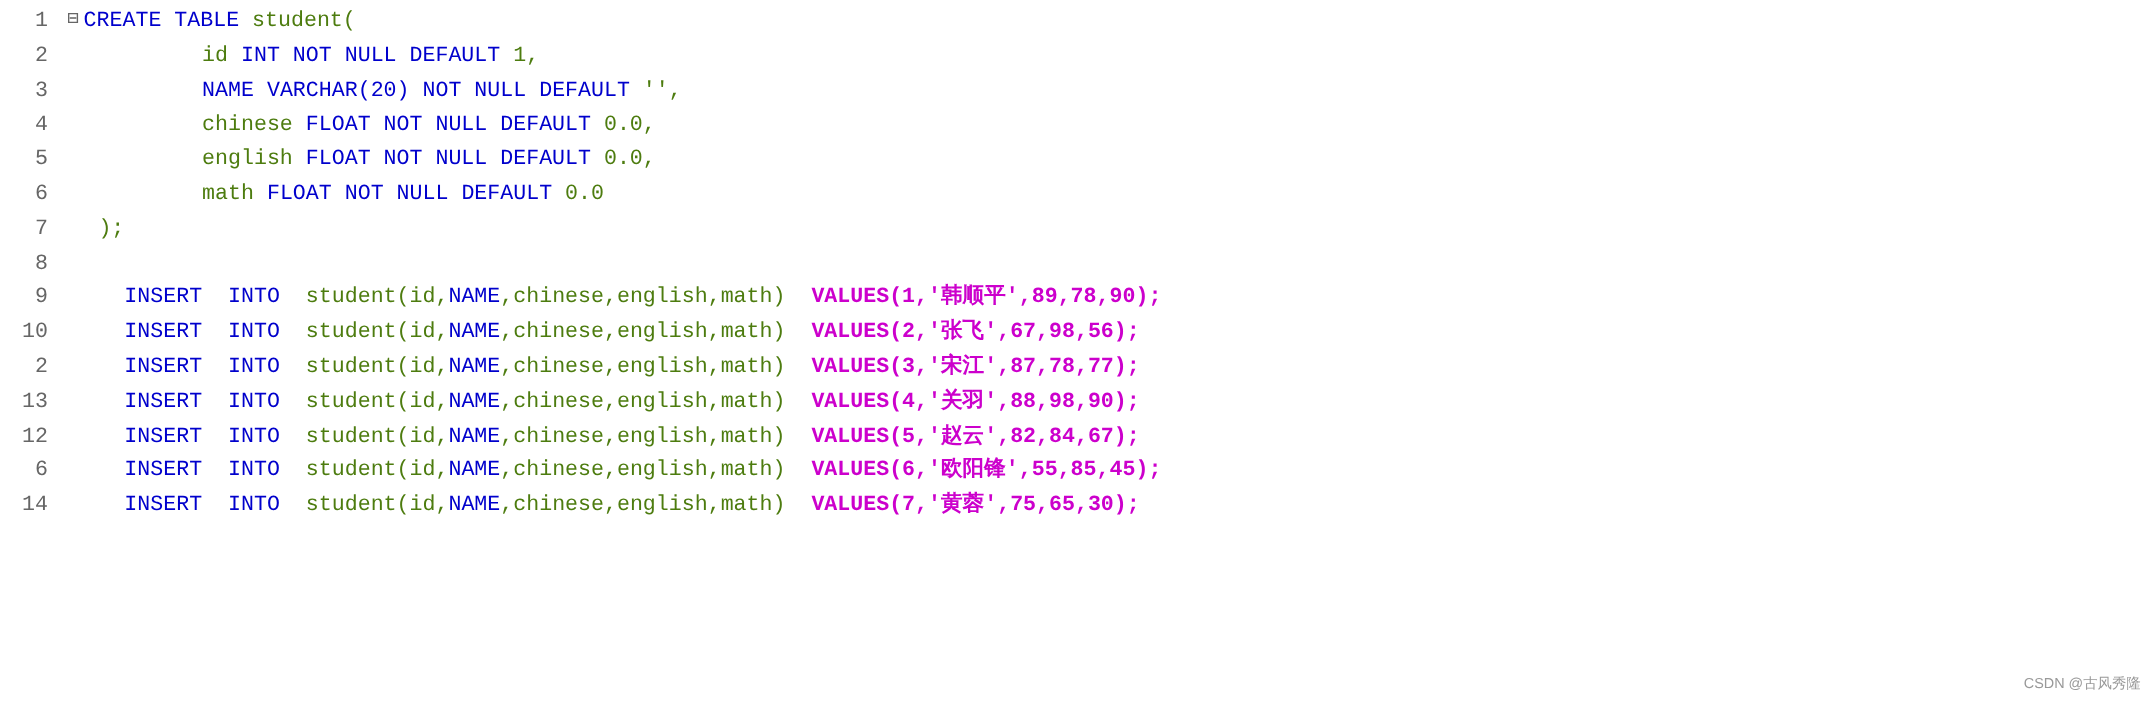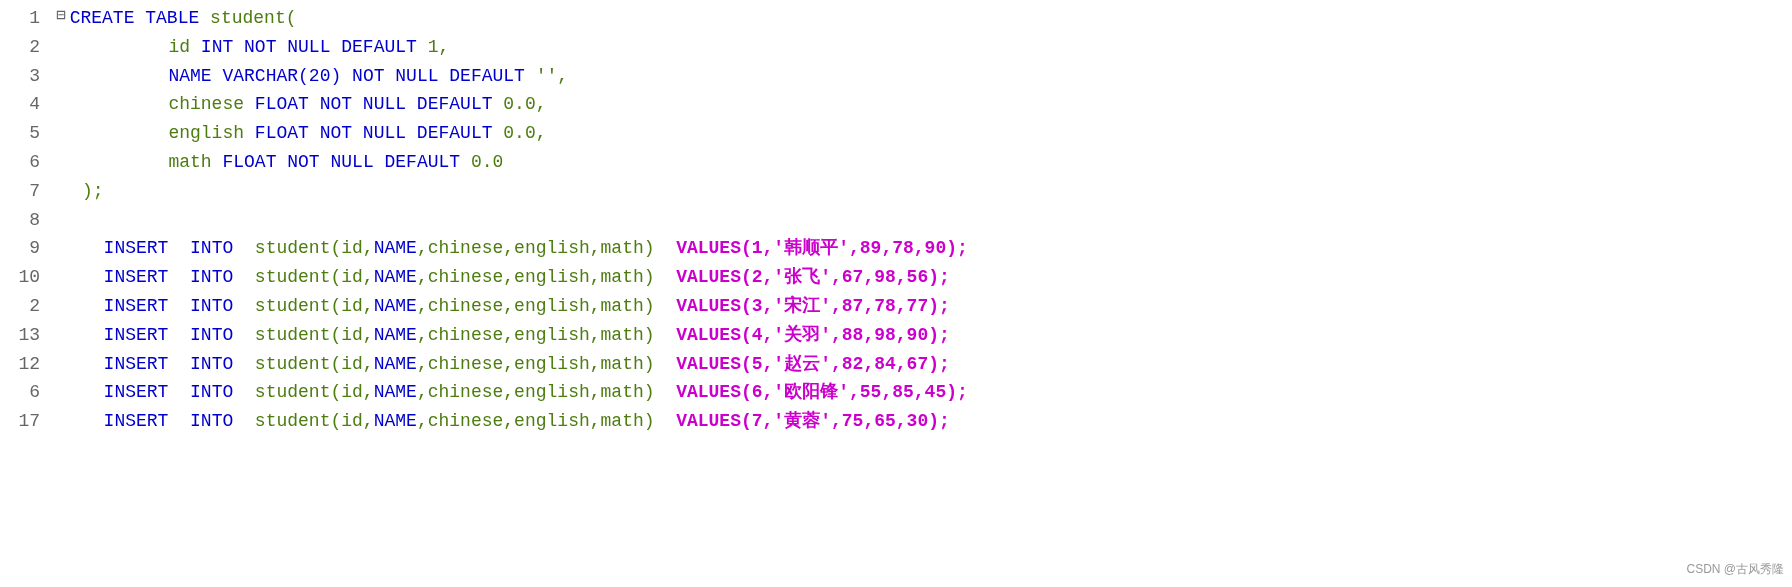--- a/index.html
+++ b/index.html
@@ -102,21 +102,21 @@
       <span class="line-number">5</span>
       <span class="line-number">6</span>
       <span class="line-number">7</span>
       <span class="line-number">8</span>
       <span class="line-number">9</span>
       <span class="line-number">10</span>
       <span class="line-number">2</span>
       <span class="line-number">13</span>
       <span class="line-number">12</span>
       <span class="line-number">6</span>
-      <span class="line-number">17</span>
+      <span class="line-number">14</span>
     </div>
   <div class="code-content" id="code-content">
       <div class="code-line"><span class="fold-indicator">⊟</span><span class="kw-blue">CREATE</span><span class="text-dark"> </span><span class="kw-blue">TABLE</span><span class="text-dark"> student(</span></div>
       <div class="code-line"><span style="display: inline-flex; align-items: stretch; margin-right: 6px; width: 20px;"><span style="display: inline-block; width: 2px; background: rgb(170, 170, 170); margin-left: 9px;"></span></span><span class="text-dark">        id </span><span class="kw-blue">INT</span><span class="text-dark"> </span><span class="kw-blue">NOT NULL DEFAULT</span><span class="text-dark"> 1,</span></div>
       <div class="code-line"><span style="display: inline-flex; align-items: stretch; margin-right: 6px; width: 20px;"><span style="display: inline-block; width: 2px; background: rgb(170, 170, 170); margin-left: 9px;"></span></span><span class="text-dark">        </span><span class="kw-blue">NAME</span><span class="text-dark"> </span><span class="kw-blue">VARCHAR(20)</span><span class="text-dark"> </span><span class="kw-blue">NOT NULL DEFAULT</span><span class="text-dark"> '',</span></div>
       <div class="code-line"><span style="display: inline-flex; align-items: stretch; margin-right: 6px; width: 20px;"><span style="display: inline-block; width: 2px; background: rgb(170, 170, 170); margin-left: 9px;"></span></span><span class="text-dark">        chinese </span><span class="kw-blue">FLOAT</span><span class="text-dark"> </span><span class="kw-blue">NOT NULL DEFAULT</span><span class="text-dark"> 0.0,</span></div>
       <div class="code-line"><span style="display: inline-flex; align-items: stretch; margin-right: 6px; width: 20px;"><span style="display: inline-block; width: 2px; background: rgb(170, 170, 170); margin-left: 9px;"></span></span><span class="text-dark">        english </span><span class="kw-blue">FLOAT</span><span class="text-dark"> </span><span class="kw-blue">NOT NULL DEFAULT</span><span class="text-dark"> 0.0,</span></div>
       <div class="code-line"><span style="display: inline-flex; align-items: stretch; margin-right: 6px; width: 20px;"><span style="display: inline-block; width: 2px; background: rgb(170, 170, 170); margin-left: 9px;"></span></span><span class="text-dark">        math </span><span class="kw-blue">FLOAT</span><span class="text-dark"> </span><span class="kw-blue">NOT NULL DEFAULT</span><span class="text-dark"> 0.0</span></div>
       <div class="code-line"><span style="display: inline-block; width: 26px;"></span><span class="text-dark">);</span></div>
       <div class="code-line empty-line">&nbsp;</div>

